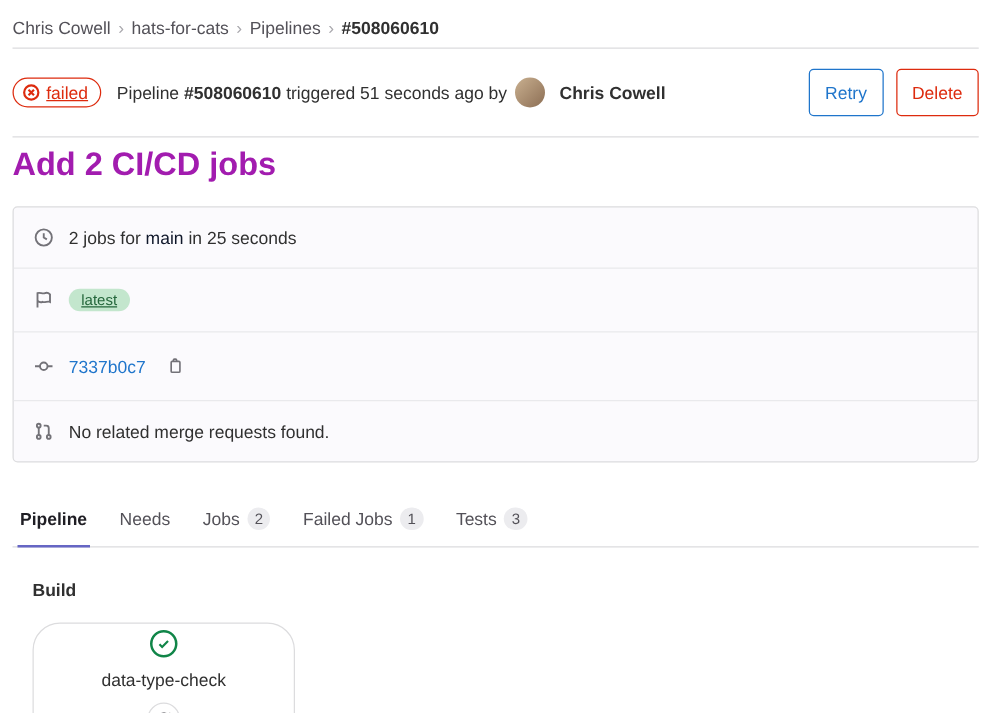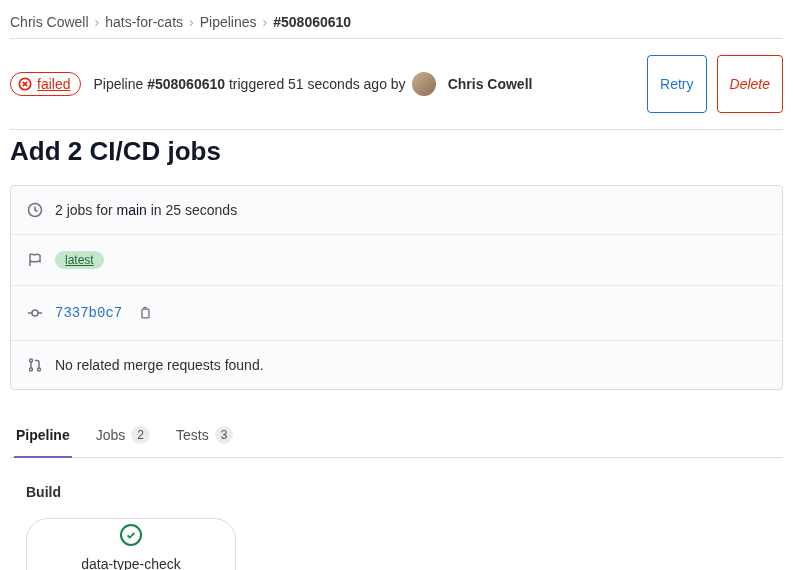--- a/index.html
+++ b/index.html
@@ -54,32 +54,32 @@
     background: linear-gradient(135deg,#c9b090,#8c6e54);
     display: inline-block;
   }
   .author { font-weight: 600; margin-left: 6px; }
 
   .actions { margin-left: auto; display: flex; gap: 10px; }
   .btn {
     border: 1px solid #bfbfc3;
     background: #fff;
     border-radius: 4px;
-    padding: 20px 12px;
+    padding: 10px 12px;
     font-size: 14px;
     cursor: pointer;
   }
   .btn-primary-outline { border-color: #1f75cb; color: #1f75cb; }
-  .btn-danger-outline { border-color: #dd2b0e; color: #dd2b0e; font-style: italic; }
+  .btn-danger-outline { border-color: #dd2b0e; color: #dd2b0e; }
 
   h1.page-title {
     font-size: 26px;
     font-weight: 700;
     margin: 6px 0 18px 0;
-    color: #0f172a;
+    color: #a21caf;
   }
 
   .panel {
     border: 1px solid #dcdcde;
     border-radius: 4px;
     background: #fbfafd;
   }
   .panel-row {
     display: flex;
     align-items: center;
@@ -92,21 +92,21 @@
   .panel-row .row-icon { width: 16px; height: 16px; color: #737278; flex-shrink: 0; }
   .pill {
     display: inline-block;
     background: #c3e6cd;
     color: #24663b;
     border-radius: 10px;
     padding: 2px 10px;
     font-size: 12px;
     text-decoration: underline;
   }
-  .sha-link { font-family: Liberation Mono, monospace; color: #1f75cb; font-size: 14px; }
+  .sha-link { font-family: Liberation Sans, sans-serif; color: #1f75cb; font-size: 14px; }
   .copy-btn {
     width: 22px; height: 22px; display: inline-flex; align-items: center; justify-content: center;
     border: 1px solid transparent; border-radius: 4px; cursor: pointer; color: #737278;
   }
   .copy-btn svg { width: 14px; height: 14px; }
 
   .tabs {
     display: flex;
     gap: 22px;
     border-bottom: 1px solid #dcdcde;
@@ -262,22 +262,29 @@
     <span>No related merge requests found.</span>
   </div>
 
 </div>
 
 <div class="tabs">
   <div class="tab active">
     <span>Pipeline</span>
   </div>
   <div class="tab">
+    <span>Needs</span>
+  </div>
+  <div class="tab">
     <span>Jobs</span>
     <span class="count-badge">2</span>
+  </div>
+  <div class="tab">
+    <span>Failed Jobs</span>
+    <span class="count-badge">1</span>
   </div>
   <div class="tab">
     <span>Tests</span>
     <span class="count-badge">3</span>
   </div>
 </div>
 
 <div class="stages">
 
   <div>

